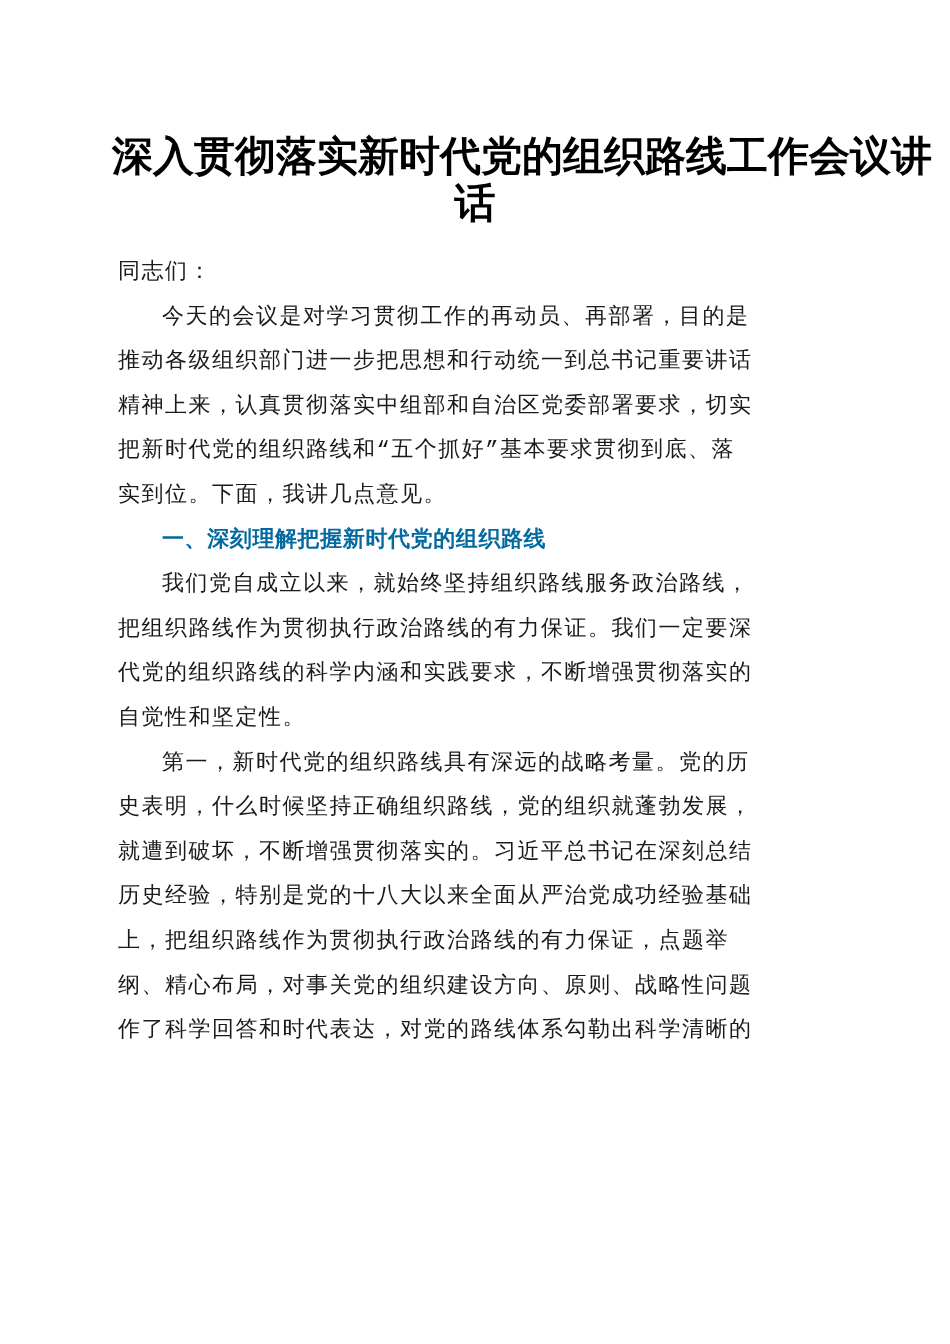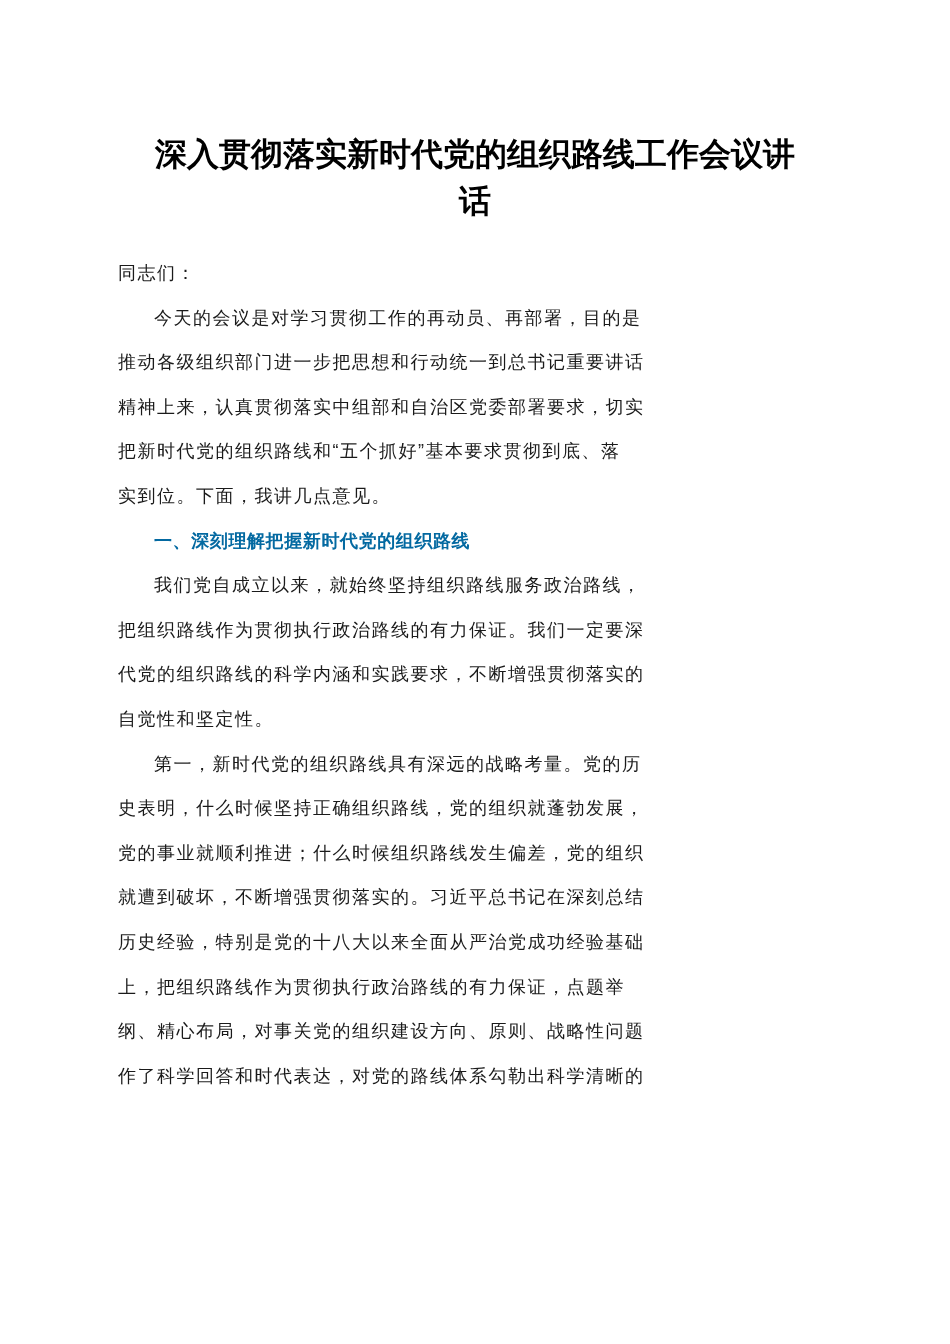--- a/index.html
+++ b/index.html
@@ -21,35 +21,35 @@
       width: 950px;
       height: 1344px;
       background: #ffffff;
     }
     .title {
       position: absolute;
       left: 112px;
       width: 726px;
       top: 133px;
       margin: 0;
-      font-family: Liberation Mono, monospace;
+      font-family: Liberation Sans, sans-serif;
       font-weight: bold;
-      font-size: 32px;
+      font-size: 41px;
       line-height: 47px;
       text-align: center;
       letter-spacing: 0px;
       color: #000000;
     }
     .body-text {
       position: absolute;
       left: 118px;
       top: 251px;
       width: 706px;
-      font-family: Liberation Sans, sans-serif;
-      font-size: 18px;
+      font-family: Liberation Mono, monospace;
+      font-size: 22px;
       line-height: 44.6px;
       letter-spacing: 1.5px;
       color: #1a1a1a;
     }
     .para {
       margin: 0;
       text-indent: 0;
       text-align: justify;
       text-align-last: left;
     }
@@ -98,21 +98,20 @@
     <p class="para indent">
       <span class="line">我们党自成立以来，就始终坚持组织路线服务政治路线，</span>
       <span class="line" style="text-indent:0">把组织路线作为贯彻执行政治路线的有力保证。我们一定要深</span>
       <span class="line" style="text-indent:0">代党的组织路线的科学内涵和实践要求，不断增强贯彻落实的</span>
       <span class="line" style="text-indent:0">自觉性和坚定性。</span>
     </p>
 
     <p class="para indent">
       <span class="line">第一，新时代党的组织路线具有深远的战略考量。党的历</span>
       <span class="line" style="text-indent:0">史表明，什么时候坚持正确组织路线，党的组织就蓬勃发展，</span>
-      <span class="line" style="text-indent:0">党的事业就顺利推进；什么时候组织路线发生偏差，党的组织</span>
       <span class="line" style="text-indent:0">就遭到破坏，不断增强贯彻落实的。习近平总书记在深刻总结</span>
       <span class="line" style="text-indent:0">历史经验，特别是党的十八大以来全面从严治党成功经验基础</span>
       <span class="line" style="text-indent:0">上，把组织路线作为贯彻执行政治路线的有力保证，点题举</span>
       <span class="line" style="text-indent:0">纲、精心布局，对事关党的组织建设方向、原则、战略性问题</span>
       <span class="line" style="text-indent:0">作了科学回答和时代表达，对党的路线体系勾勒出科学清晰的</span>
     </p>
 
   </div>
 </div>
 

